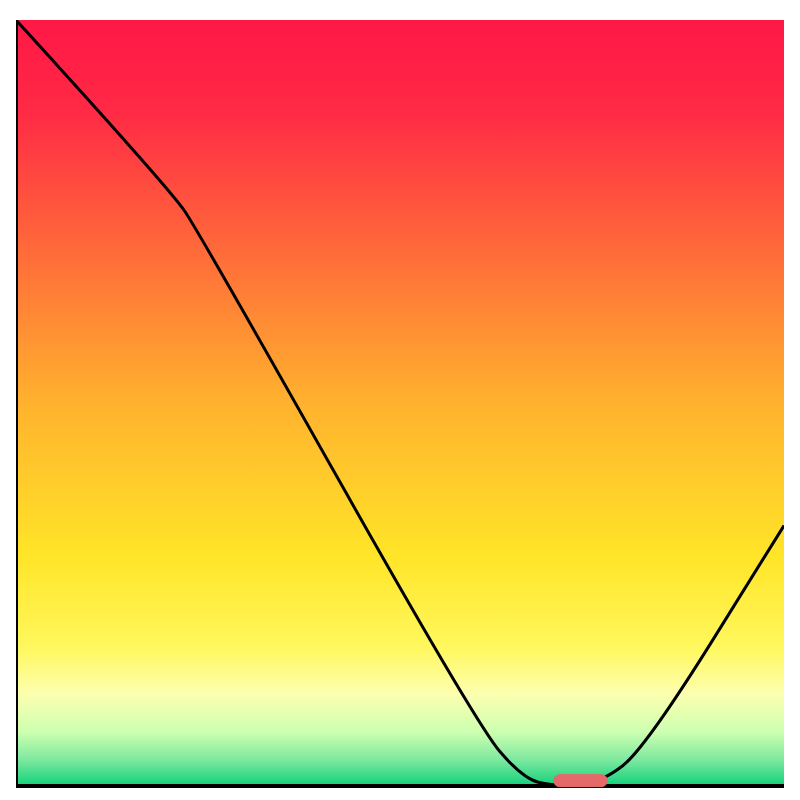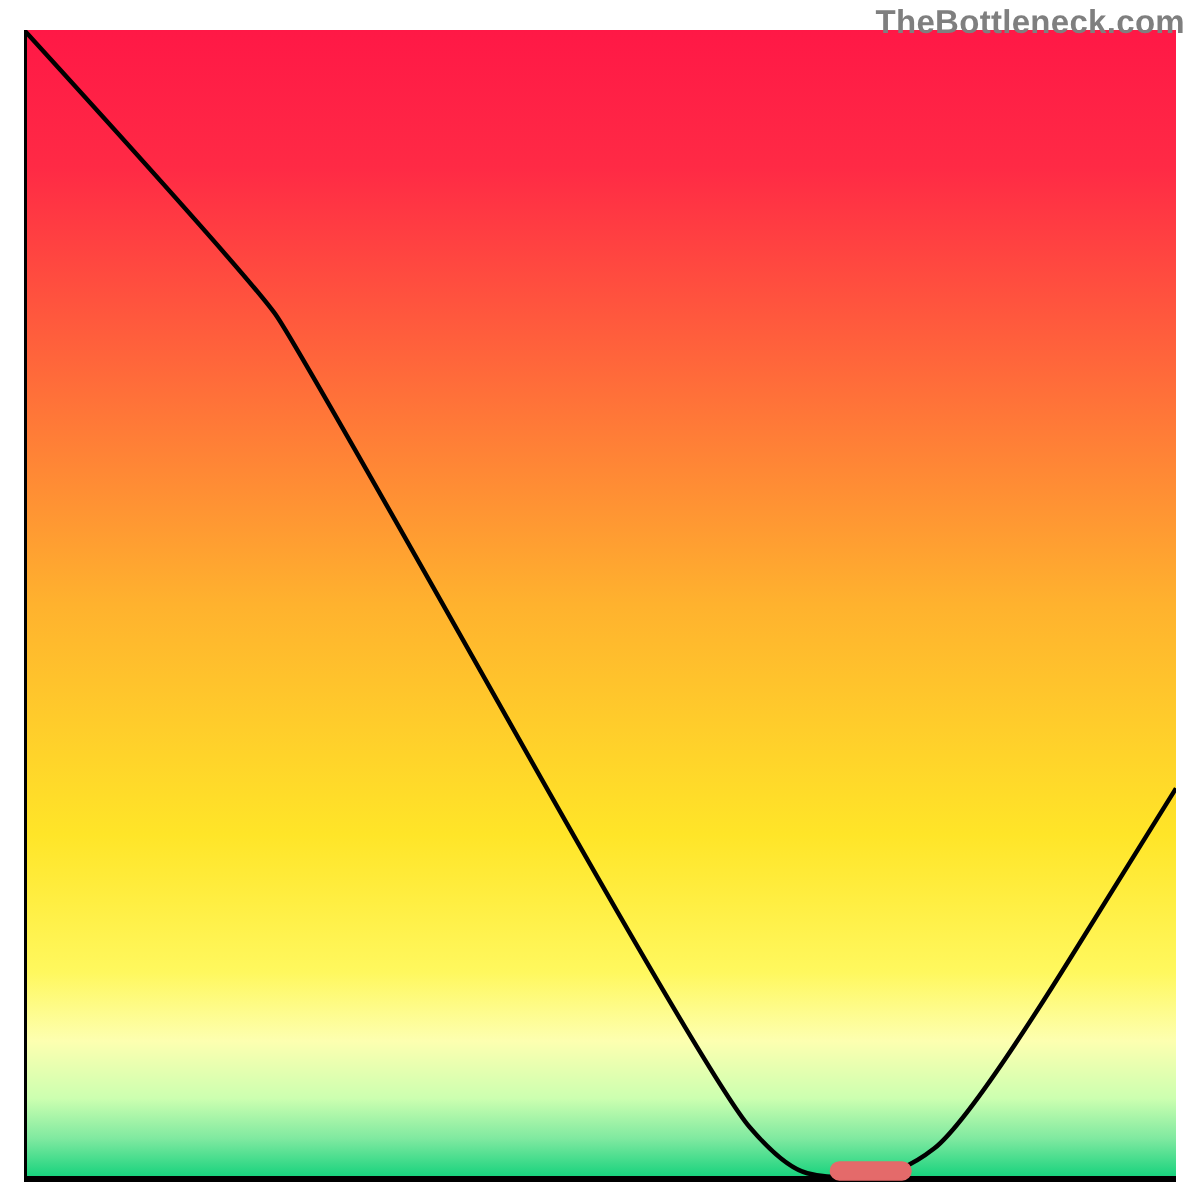--- a/index.html
+++ b/index.html
@@ -36,21 +36,20 @@
   }
   .plot svg {
     display: block;
   }
 </style>
 </head>
 <body>
 
 <div class="wrap">
 
-  <div class="watermark">TheBottleneck.com</div>
 
   <div class="plot">
     <svg id="svg" width="768" height="768" viewBox="0 0 768 768">
       <defs>
         <linearGradient id="bg-grad" x1="0" y1="0" x2="0" y2="1">
             <stop offset="0%" stop-color="#ff1846"></stop>
             <stop offset="12%" stop-color="#ff2a45"></stop>
             <stop offset="30%" stop-color="#ff6a3a"></stop>
             <stop offset="50%" stop-color="#ffb22e"></stop>
             <stop offset="70%" stop-color="#ffe528"></stop>

